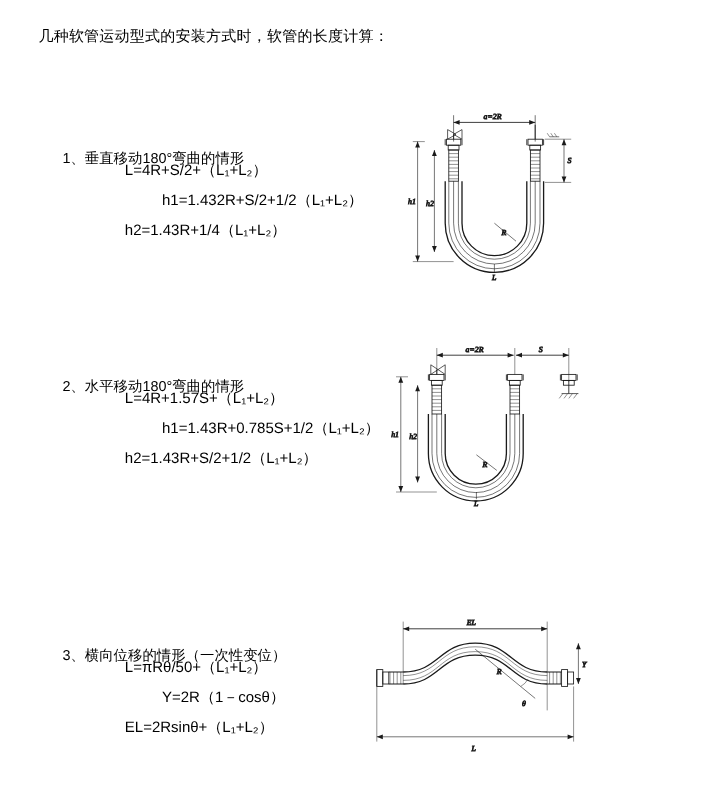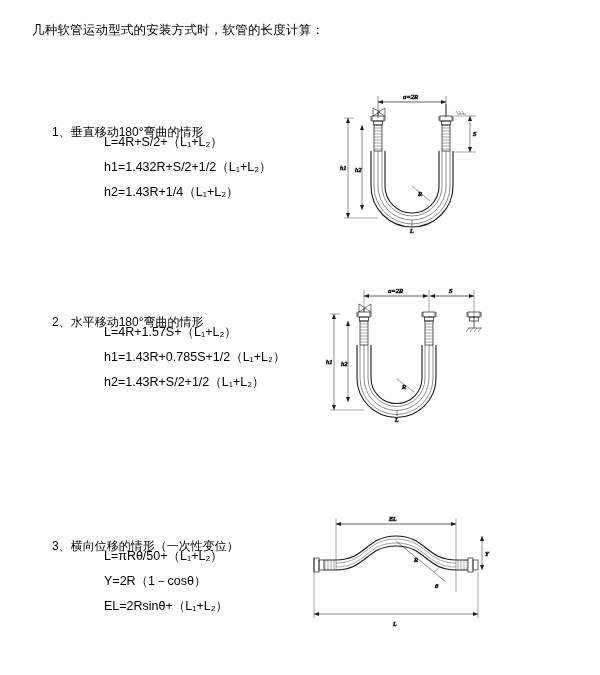--- a/index.html
+++ b/index.html
@@ -44,21 +44,21 @@
     white-space: nowrap;
     margin-top: 16px;
   }
   .formula {
     position: absolute;
     left: 104px;
     font-size: 12.5px;
     white-space: nowrap;
   }
   .f1 { top: 26px; }
-  .f2 { top: 51px; }
+  .f2 { top: 51px; margin-left: 31px; }
   .f3 { top: 76px; }
 
   .fig {
     position: absolute;
   }
   .fig svg { display: block; }
   .tiny-i { font-family: "Liberation Serif", serif; font-size: 6.5px; font-style: italic; fill: #000; }
 </style>
 </head>
 <body>

